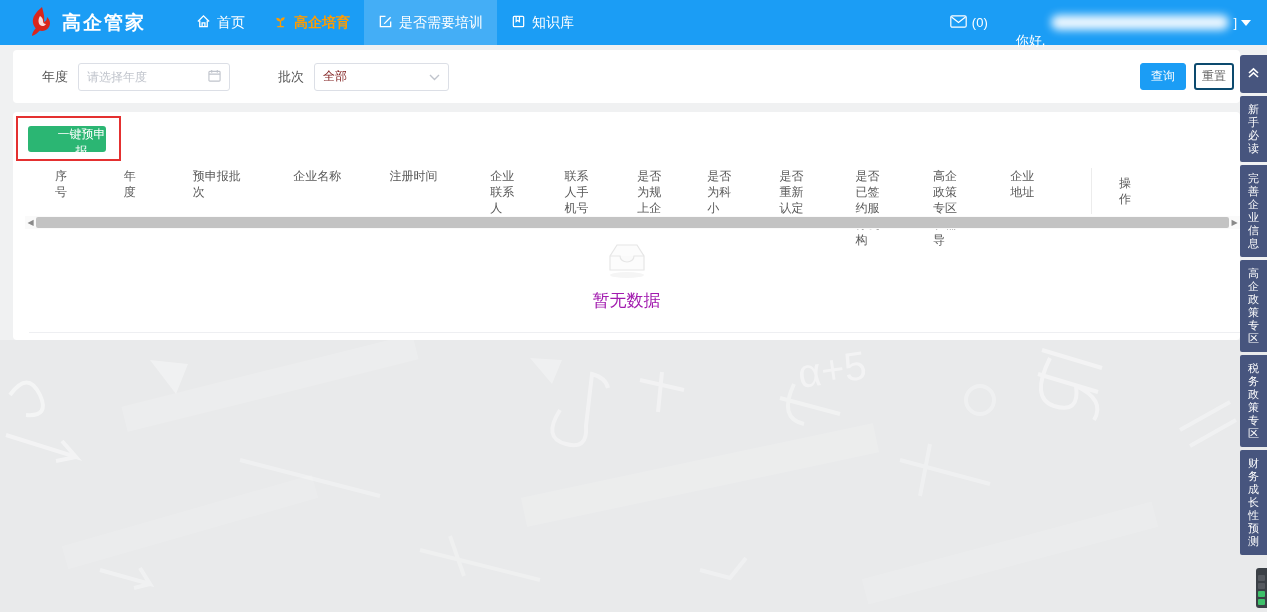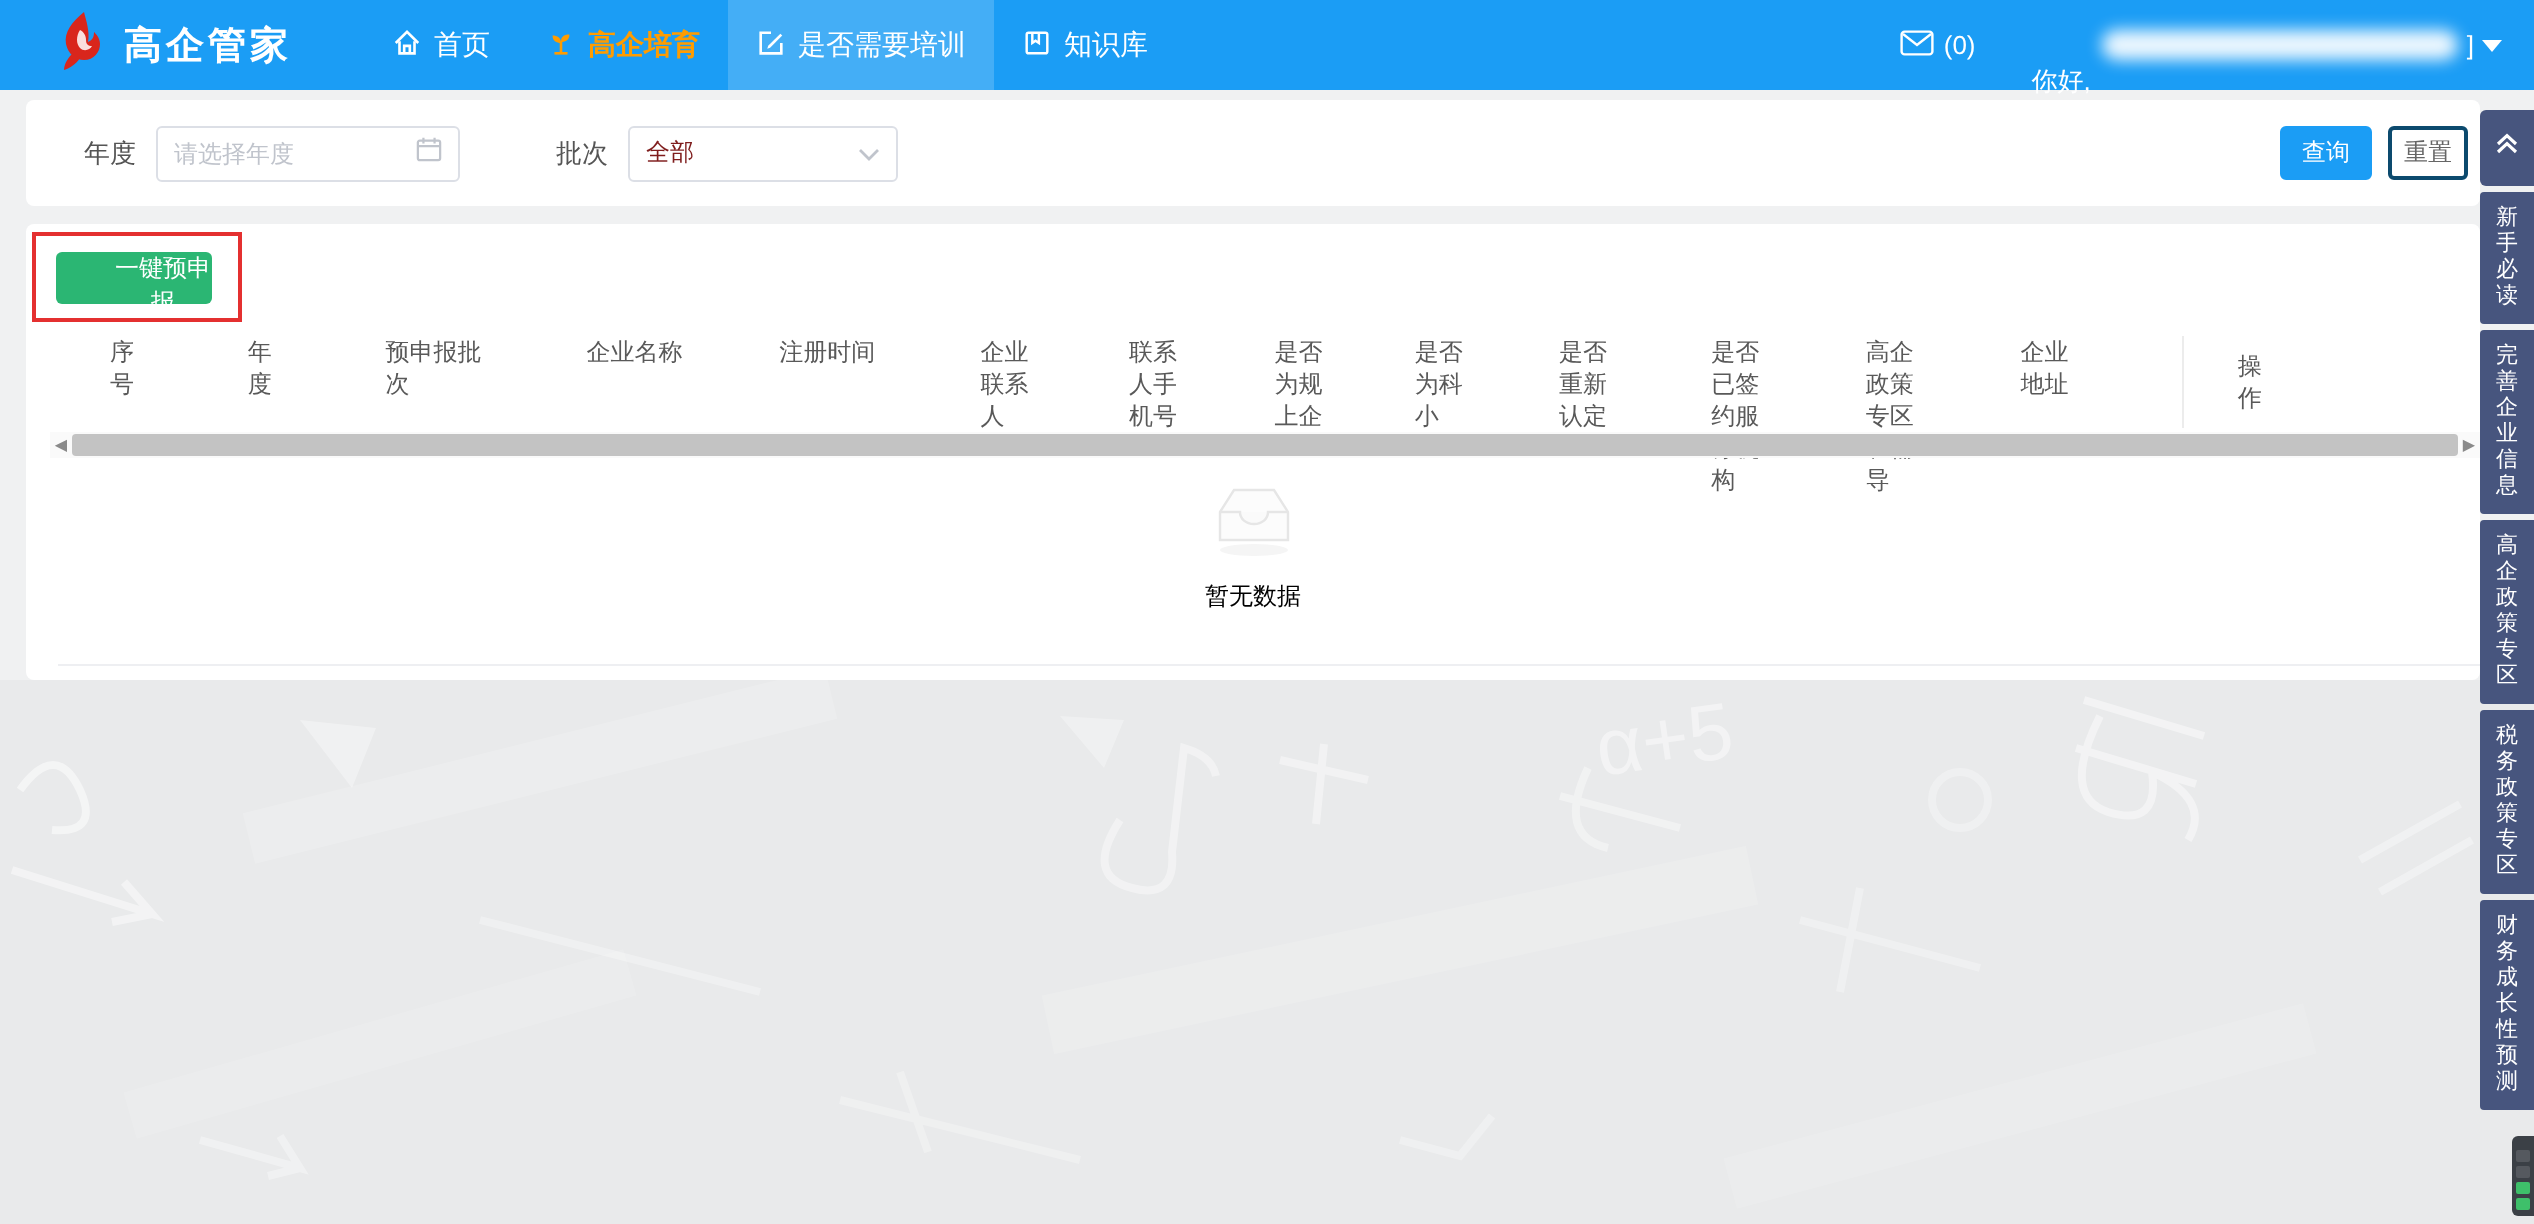--- a/index.html
+++ b/index.html
@@ -114,21 +114,21 @@
     width:11px; height:13px; display:flex; align-items:center; justify-content:center;
     color:#8a8a8a; font-size:8px; cursor:pointer; user-select:none;
   }
   .sb-thumb {
     flex:1; height:11px; background:#c3c3c3; border-radius:2px; cursor:pointer;
   }
   .empty-state {
     position:absolute; left:0; right:0; top:126px; display:flex;
     flex-direction:column; align-items:center; gap:6px;
   }
-  .empty-text { font-size:12px; color:#000000; }
+  .empty-text { font-size:17px; color:#a21caf; }
   .table-bottom-line {
     position:absolute; left:16px; right:0; bottom:7px; border-top:1px solid #eeeff2;
   }
 
   
   .side-tabs {
     position:absolute; right:0; top:55px; width:27px;
     display:flex; flex-direction:column; gap:3px; z-index:5;
   }
   .side-collapse {

